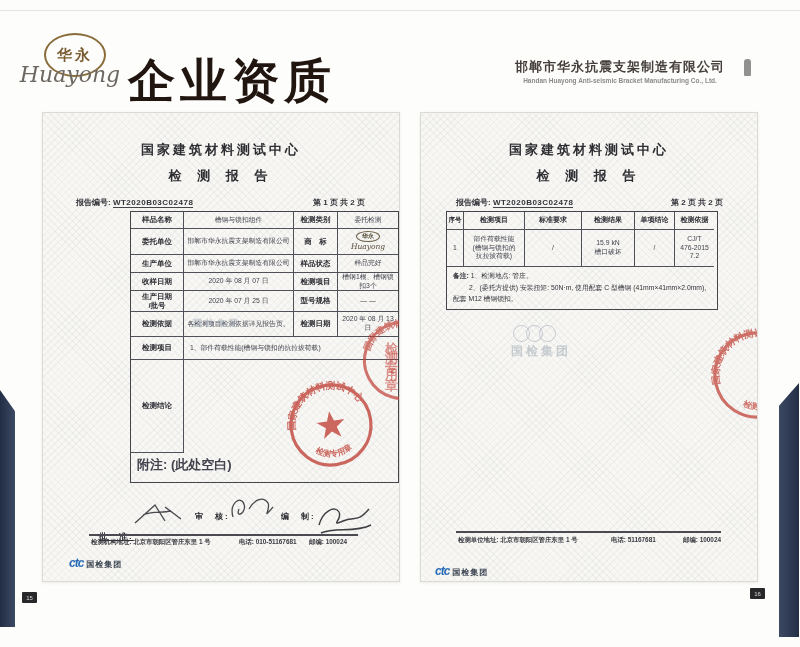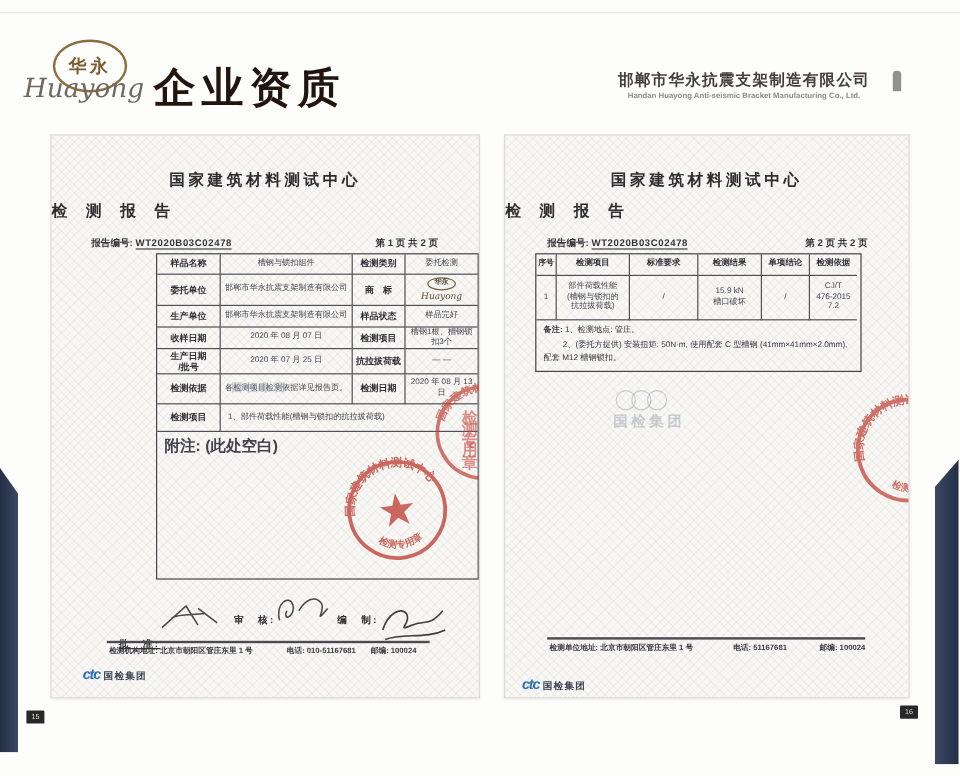--- a/index.html
+++ b/index.html
@@ -6,38 +6,38 @@
   #stage{position:relative;width:800px;height:647px;background:#fdfdfc;overflow:hidden;
          font-family:"Liberation Sans",sans-serif;color:#222;}
   .abs{position:absolute;}
   
   .hairline{position:absolute;left:0;top:10px;width:800px;height:1px;background:#e4e4e2;}
   .logo-oval{position:absolute;left:44px;top:33px;width:58px;height:40px;border:2px solid #8a6d3b;
              border-radius:50%;display:flex;align-items:center;justify-content:center;}
   .logo-cn{font-family:"DejaVu Serif",serif;font-weight:bold;font-size:15px;color:#7a5c30;letter-spacing:3px;}
   .logo-script{position:absolute;left:10px;top:62px;width:120px;text-align:center;
                font-family:"DejaVu Serif",serif;font-style:italic;font-size:22px;color:#6e6862;}
-  .page-title{position:absolute;left:128px;top:50px;font-size:35px;font-weight:bold;color:#211510;letter-spacing:5px;}
+  .page-title{position:absolute;left:128px;top:50px;font-size:47px;font-weight:bold;color:#211510;letter-spacing:5px;}
   .company-cn{position:absolute;left:500px;top:58px;width:240px;text-align:center;
               font-size:13px;font-weight:bold;color:#453f3c;letter-spacing:1px;}
   .company-en{position:absolute;left:500px;top:77px;width:240px;text-align:center;
               font-size:6.5px;font-weight:bold;color:#8d8a88;}
   .edge-mark{position:absolute;left:744px;top:59px;width:7px;height:17px;background:#6c6c6c;
              border-radius:3px 3px 1px 1px;opacity:.75;}
   
   .pg{position:absolute;top:112px;height:468px;border:1px solid #dbdad5;overflow:hidden;
       background-color:#f8f7f3;
       background-image:repeating-linear-gradient(45deg,rgba(175,182,196,.13) 0 1px,transparent 1px 5px),
                        repeating-linear-gradient(-45deg,rgba(175,182,196,.13) 0 1px,transparent 1px 5px);
       box-shadow:0 1px 3px rgba(0,0,0,.07);}
   #pg-left{left:42px;width:356px;}
   #pg-right{left:420px;width:336px;}
   .cert-org{position:absolute;top:28px;left:0;width:100%;text-align:center;
             font-size:13px;font-weight:bold;color:#2d2d32;letter-spacing:3px;}
-  .cert-doc{position:absolute;top:54px;left:0;width:100%;text-align:left;
+  .cert-doc{position:absolute;top:54px;left:0;width:100%;text-align:center;
             font-size:13px;font-weight:bold;color:#2d2d32;letter-spacing:6px;}
   .rep-line{position:absolute;top:84px;font-size:8px;font-weight:bold;color:#33333a;}
   .rep-no{border-bottom:1px solid #44444a;letter-spacing:.5px;}
   .pginfo{position:absolute;top:84px;font-size:8px;font-weight:bold;color:#33333a;}
   
   .tbl{display:grid;border:1.5px solid #44444a;background:transparent;}
   .cell{border-right:1px solid #505058;border-bottom:1px solid #505058;display:flex;
         align-items:center;justify-content:center;text-align:center;overflow:hidden;}
   .ncr{border-right:none;} .ncb{border-bottom:none;}
   .lab{font-size:7.5px;font-weight:bold;color:#2f2f36;white-space:pre-line;line-height:1.25;}
@@ -108,31 +108,32 @@
       <div class="cell val ncr">样品完好</div>
 
       <div class="cell lab">收样日期</div>
       <div class="cell val">2020 年 08 月 07 日</div>
       <div class="cell lab">检测项目</div>
       <div class="cell val ncr">槽钢1根、槽钢锁扣3个</div>
 
       <div class="cell lab">生产日期
 /批号</div>
       <div class="cell val">2020 年 07 月 25 日</div>
-      <div class="cell lab">抗拉拔荷载</div>
+      <div class="cell lab">型号规格</div>
       <div class="cell val ncr">— —</div>
 
       <div class="cell lab">检测依据</div>
       <div class="cell val">各检测项目检测依据详见报告页。</div>
       <div class="cell lab">检测日期</div>
       <div class="cell val ncr">2020 年 08 月 13 日</div>
 
       <div class="cell lab">检测项目</div>
       <div class="cell val ncr left-al" style="grid-column:2 / span 3;">1、部件荷载性能(槽钢与锁扣的抗拉拔荷载)</div>
 
+      <div class="cell lab">检测结论</div>
 
       <div class="cell val ncr ncb left-al" style="grid-column:1 / span 4;align-items:flex-start;padding-top:4px;font-size:13px;font-weight:bold;">附注: (此处空白)</div>
     </div>
 
     <div class="abs wm" style="left:150px;top:204px;font-size:9px;">国检集团</div>
 
     <span class="sig-label abs" style="left:56px;top:418px;text-decoration:underline;">批　准:</span>
     <svg class="abs" style="left:88px;top:388px;" width="58" height="26" viewBox="0 0 58 26">
       <path d="M4 22 L24 4 L34 20 M12 14 C20 10 30 12 40 10 M34 6 L50 18" stroke="#2a2a30" stroke-width="1.3" fill="none" opacity=".85"></path>
     </svg>

